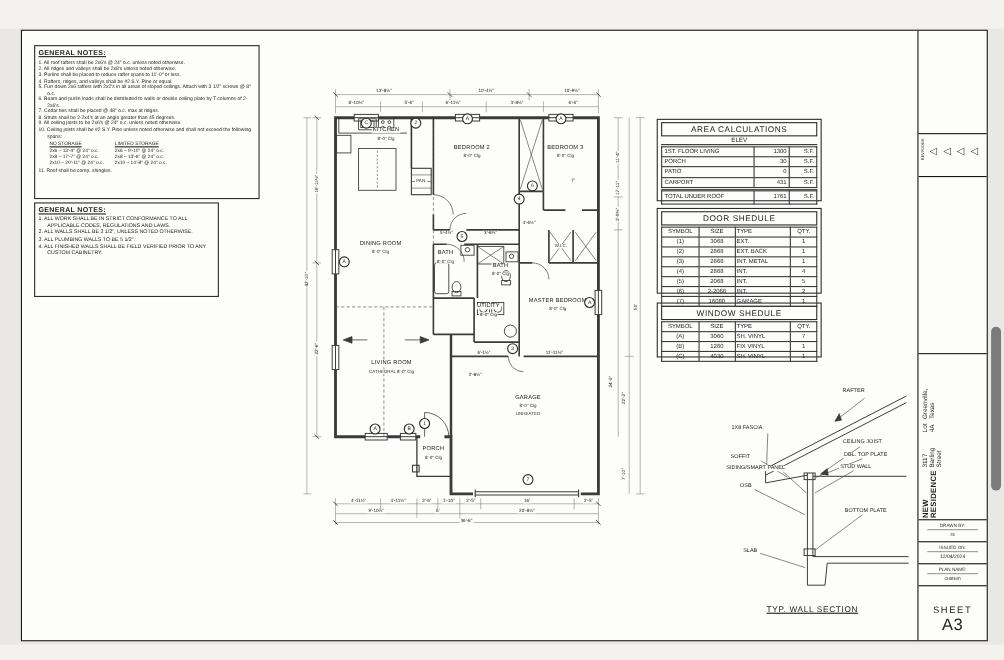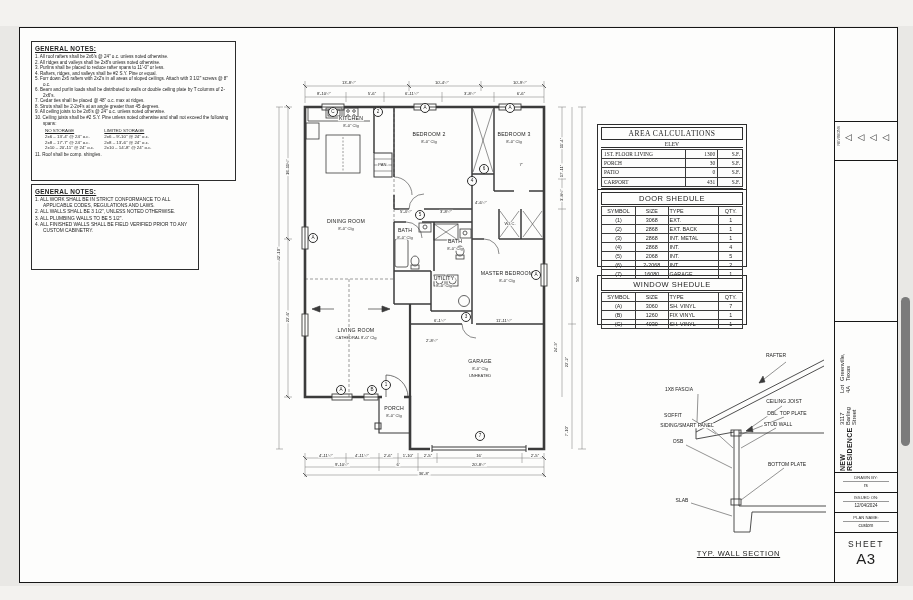--- a/index.html
+++ b/index.html
@@ -54,21 +54,21 @@
   .rev .rv{position:absolute;left:2px;top:4px;font-size:3.6px;writing-mode:vertical-rl;transform:rotate(180deg);color:#333;}
   .rev .tris{position:absolute;left:10px;top:10px;font-size:9px;letter-spacing:1.5px;color:#2c2c2c;}
   .tdivider{position:absolute;left:0;right:0;top:293px;border-top:1px solid #161616;}
   .proj{position:absolute;left:4px;top:325px;height:118px;display:flex;writing-mode:vertical-rl;transform:rotate(180deg);gap:2px;}
   .proj .pname{font-size:7px;font-weight:bold;letter-spacing:.3px;}
   .proj .pline{font-size:5.8px;}
   .tb-row{position:absolute;left:0;right:0;height:20px;border-top:1px solid #161616;text-align:center;box-sizing:border-box;}
   .tb-row .tl{font-size:4.2px;color:#333;margin-top:2px;}
   .tb-row .tv{font-size:4.6px;border-top:.5px solid #999;margin:1px 8px 0 8px;padding-top:.5px;}
   .sheetbox{position:absolute;left:0;right:0;top:504px;bottom:0;border-top:1px solid #161616;text-align:center;}
-  .sheetbox .sl{font-size:8.5px;letter-spacing:1.5px;margin-top:6px;}
+  .sheetbox .sl{font-size:8.5px;letter-spacing:1.5px;margin-top:16px;}
   .sheetbox .sn{font-size:15px;letter-spacing:.5px;margin-top:1px;}
 
   .side-tab{position:absolute;left:901px;top:297px;width:9px;height:149px;background:#7b7b7b;border-radius:5px;}
   svg{display:block;}
 </style>
 </head>
 <body>
 
 <div class="canvas">
   <div class="top-band"></div>
@@ -116,21 +116,21 @@
     <div class="notebox" style="left:11px;top:156px;width:168px;height:86px;">
       <div class="ntitle">GENERAL NOTES:</div>
       <div>
           <div class="nitem2">1.  ALL WORK SHALL BE IN STRICT CONFORMANCE TO ALL APPLICABLE CODES, REGULATIONS AND LAWS.</div>
           <div class="nitem2">2.  ALL WALLS SHALL BE 3 1/2", UNLESS NOTED OTHERWISE.</div>
           <div class="nitem2">3.  ALL PLUMBING WALLS TO BE 5 1/2".</div>
           <div class="nitem2">4.  ALL FINISHED WALLS SHALL BE FIELD VERIFIED PRIOR TO ANY CUSTOM CABINETRY.</div>
         </div>
     </div>
 
-    <div class="sched area" style="left:577px;top:96px;width:150px;height:75px;font-family:Liberation Serif, serif;">
+    <div class="sched area" style="left:577px;top:80px;width:150px;height:75px;">
       <div class="stitle">AREA CALCULATIONS</div>
       <div class="subhead">ELEV</div>
       <table>
           <tbody>
             <tr>
               <td>1ST. FLOOR LIVING</td>
               <td>1300</td>
               <td>S.F.</td>
             </tr>
             <tr>

